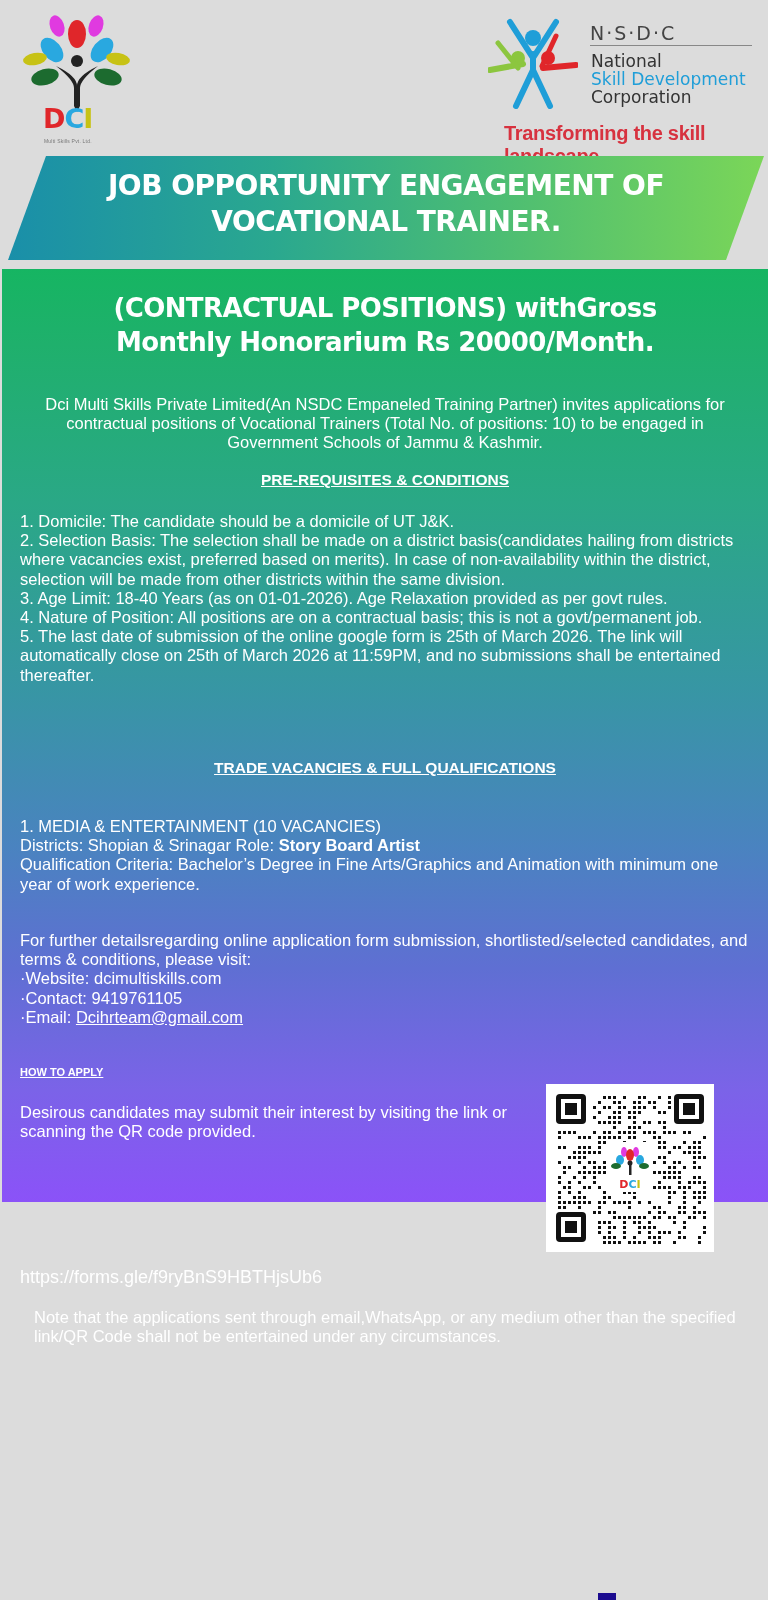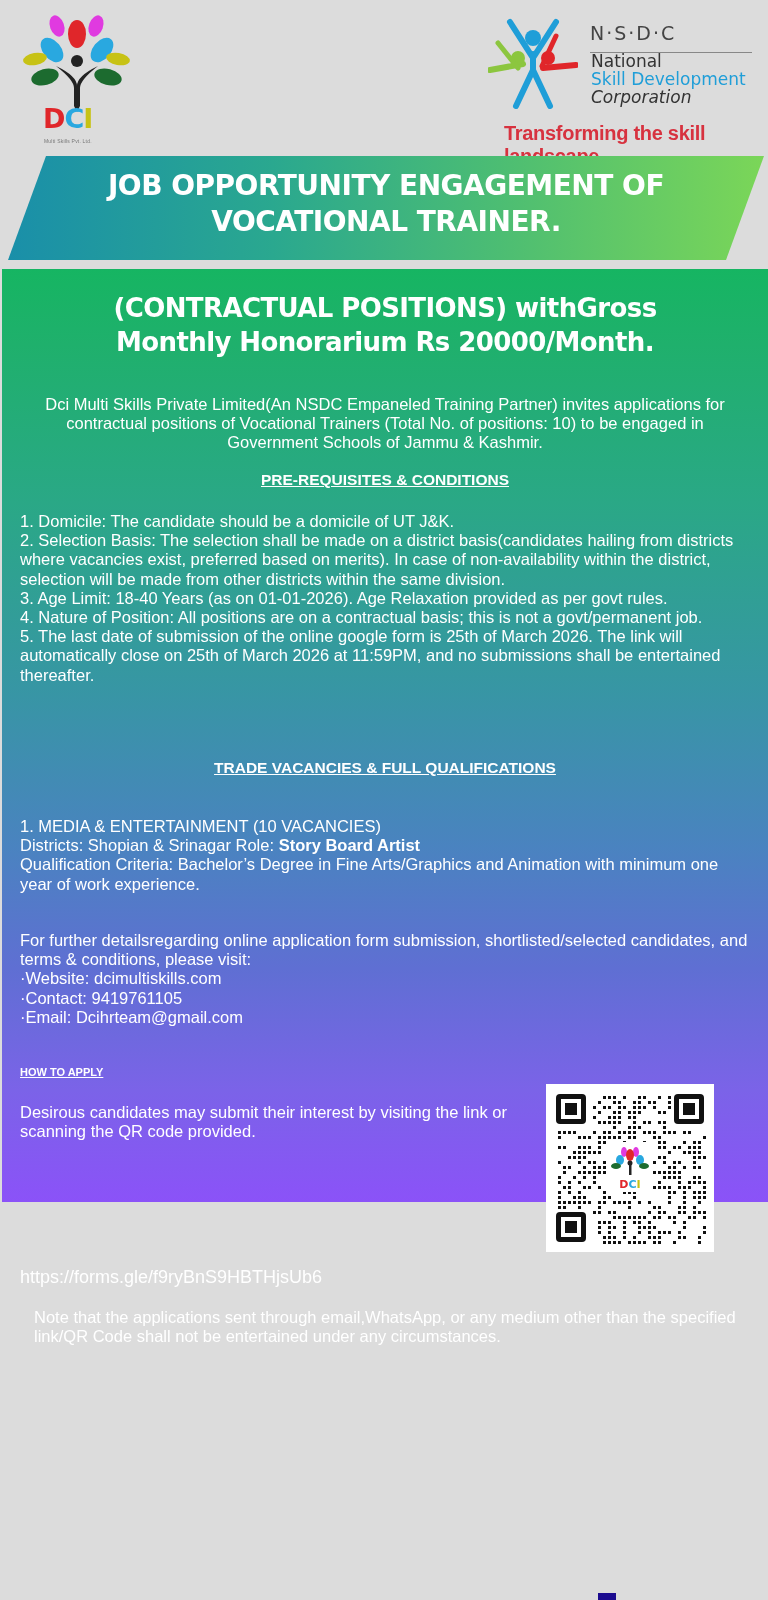--- a/index.html
+++ b/index.html
@@ -9,25 +9,25 @@
   
   .header { position: absolute; left: 0; top: 0; width: 768px; height: 155px; background: #dcdcdc; }
   .dci-logo { position: absolute; left: 20px; top: 8px; width: 115px; height: 140px; }
   .dci-text { position: absolute; left: 43px; top: 105px; font-family: "DejaVu Sans", sans-serif; font-weight: 900; font-size: 27px; letter-spacing: -1px; line-height: 1; }
   .dci-text .d { color: #e0262a; }
   .dci-text .c { color: #29a8e0; }
   .dci-text .i { color: #c7c215; }
   .dci-sub { position: absolute; left: 44px; top: 138px; font-size: 5px; color: #777; letter-spacing: 0.2px; }
 
   .nsdc-figure { position: absolute; left: 488px; top: 18px; width: 90px; height: 92px; }
-  .nsdc-abbr { position: absolute; left: 590px; top: 22px; font-family: "DejaVu Sans", sans-serif; font-size: 19px; color: #444; letter-spacing: 2px; border-bottom: 1px solid #888; padding-bottom: 8px; width: 162px; }
+  .nsdc-abbr { position: absolute; left: 590px; top: 22px; font-family: "DejaVu Sans", sans-serif; font-size: 19px; color: #444; letter-spacing: 2px; border-bottom: 1px solid #888; padding-bottom: 1px; width: 162px; }
   .nsdc-line { position: absolute; left: 591px; font-family: "DejaVu Sans", sans-serif; font-size: 17px; line-height: 17px; }
   .nsdc-l1 { top: 53px; color: #333; }
   .nsdc-l2 { top: 71px; color: #1f9ed8; }
-  .nsdc-l3 { top: 89px; color: #333; font-style: italic; }
+  .nsdc-l3 { top: 89px; color: #333; }
   .nsdc-tag { position: absolute; left: 504px; top: 122px; font-family: "Liberation Sans", sans-serif; font-weight: bold; font-size: 20px; color: #d7323f; letter-spacing: -0.3px; }
 
   
   .banner { position: absolute; left: 8px; top: 156px; width: 756px; height: 104px;
     background: linear-gradient(90deg, #1a8fa9 0%, #2aa88f 35%, #4cbd73 65%, #7bd658 100%);
     clip-path: polygon(38px 0, 756px 0, 718px 104px, 0 104px); }
   .banner-title { position: absolute; left: 0; top: 12px; width: 756px; text-align: center; color: #fff; font-family: "DejaVu Sans", sans-serif; font-weight: bold; font-size: 28px; line-height: 36px; letter-spacing: -0.5px; white-space: pre-line; }
 
   
   .main { position: absolute; left: 2px; top: 269px; width: 766px; height: 933px;
@@ -41,21 +41,21 @@
   .sh1 { top: 202px; }
   .sh2 { top: 490px; }
 
   .conditions { position: absolute; left: 18px; top: 243px; width: 730px; color: #fff; font-size: 16.5px; line-height: 19.2px; }
   .conditions p { margin: 0; }
 
   .trade { position: absolute; left: 18px; top: 548px; width: 730px; color: #fff; font-size: 16.5px; line-height: 19.2px; }
   .trade b { font-weight: bold; }
 
   .details { position: absolute; left: 18px; top: 662px; width: 730px; color: #fff; font-size: 16.5px; line-height: 19.2px; }
-  .details a { color: #fff; }
+  .details a { color: #fff; text-decoration: underline; }
 
   .how-head { position: absolute; left: 18px; top: 797px; color: #fff; font-weight: bold; font-size: 11px; text-decoration: underline; }
   .how-text { position: absolute; left: 18px; top: 834px; width: 530px; color: #fff; font-size: 16.5px; line-height: 19px; white-space: nowrap; overflow: hidden; }
 
   .qr { position: absolute; left: 544px; top: 815px; width: 168px; height: 168px; background: #fff; padding: 8px; }
   .qr svg { width: 152px; height: 152px; display: block; }
 
   .form-link { position: absolute; left: 18px; top: 999px; color: #fff; font-size: 18px; line-height: 19px; }
   .note { position: absolute; left: 32px; top: 1039px; width: 730px; color: #fff; font-size: 16.5px; line-height: 19px; }
 

